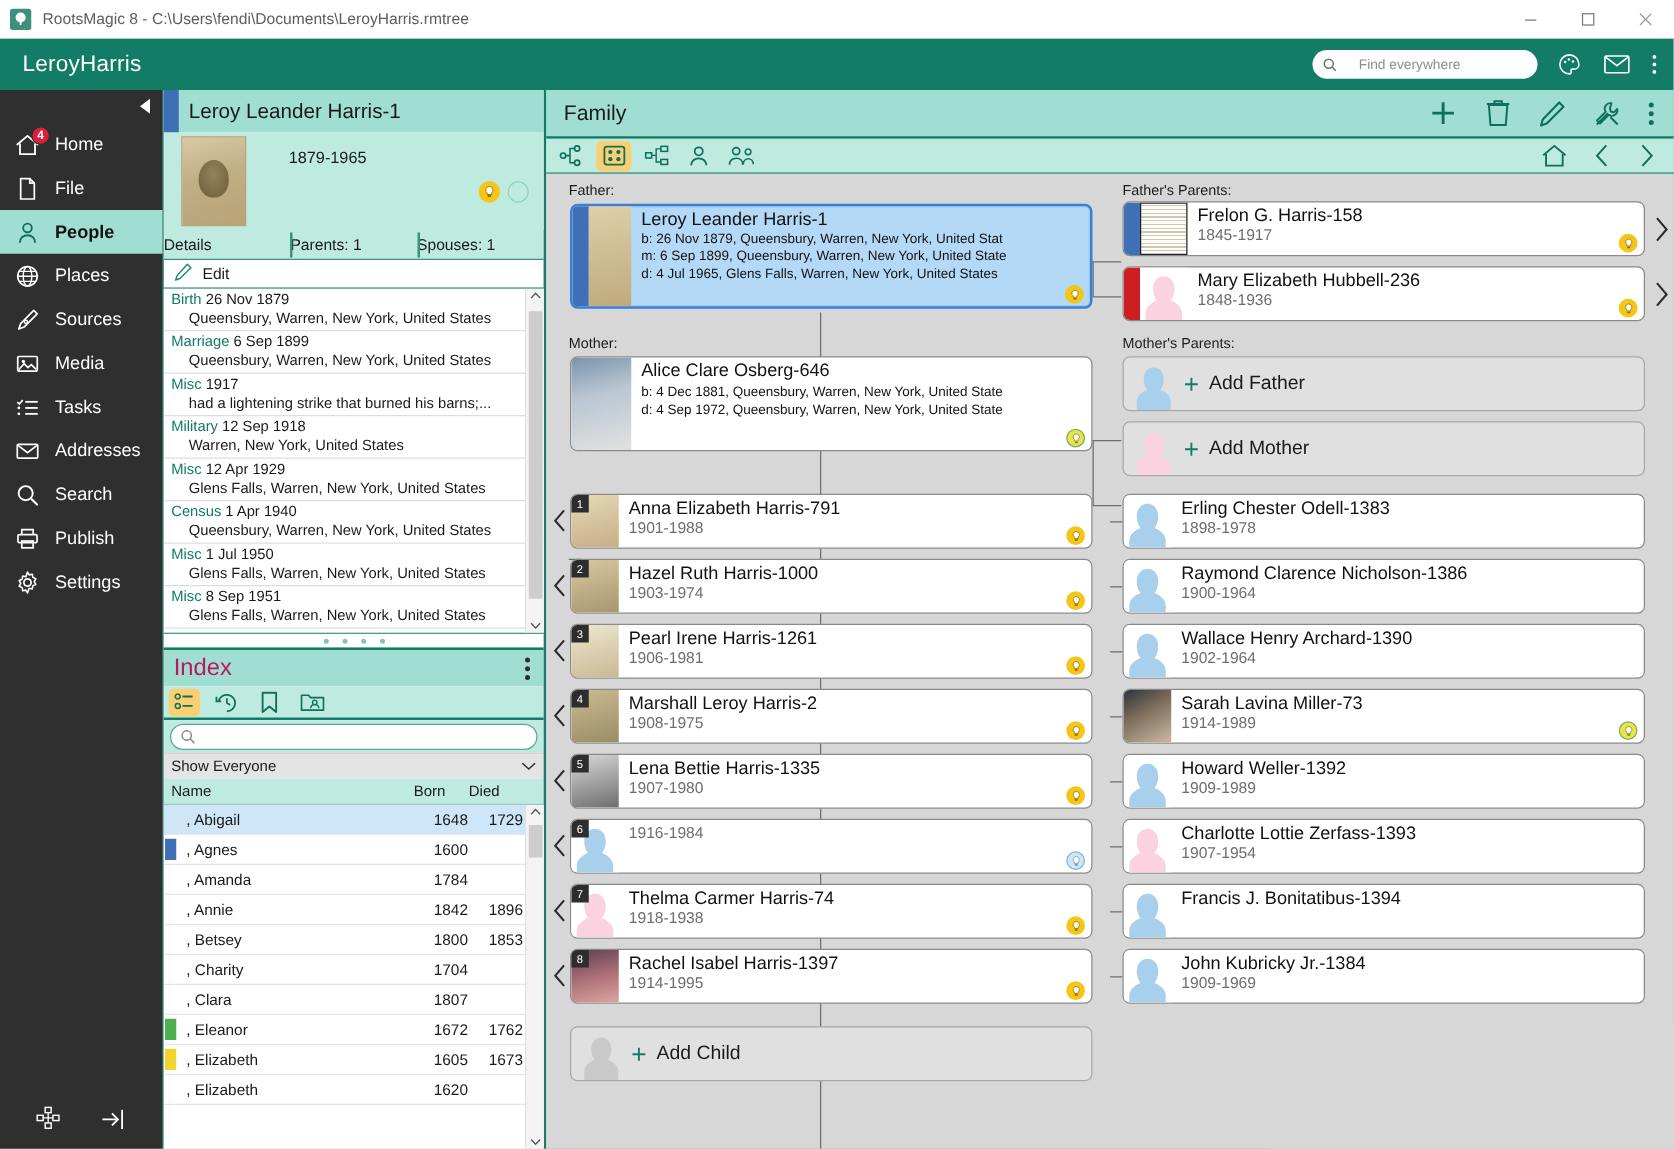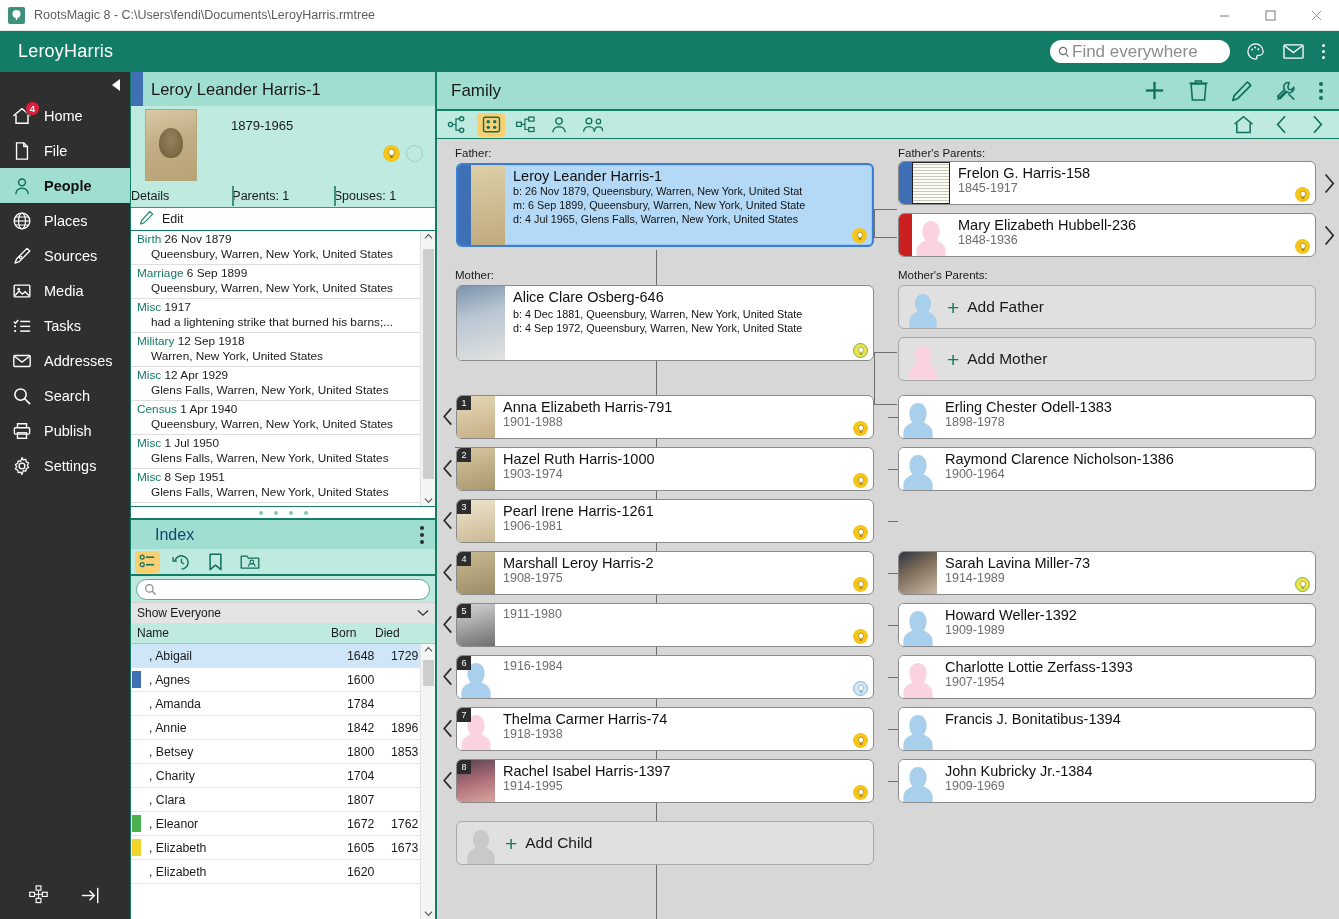--- a/index.html
+++ b/index.html
@@ -35,21 +35,21 @@
   .appheader {
     height: 41px; background: #127c67; display: flex; align-items: center; flex: none;
     padding-left: 18px;
   }
   .app-title { color: #ffffff; font-size: 18px; letter-spacing: .2px; }
   .ah-spacer { flex: 1; }
   .findbox {
     width: 180px; height: 23px; background: #fff; border-radius: 12px;
     display: flex; align-items: center; padding: 0 8px; margin-right: 16px;
   }
-  .findbox .ph { font-size: 17px; color: #8d8d8d; margin-left: 2px; }
+  .findbox .ph { font-size: 11px; color: #8d8d8d; margin-left: 17px; }
   .ah-icon { margin-right: 18px; display: flex; align-items: center; }
   .ah-icon.last { margin-right: 14px; }
   .kebab-v { display: flex; flex-direction: column; gap: 3px; align-items: center; }
   .kebab-v i { width: 3px; height: 3px; border-radius: 50%; background: #fff; display: block; }
 
   
   .body { flex: 1; display: flex; min-height: 0; background: #127c67; }
 
   
   .nav {
@@ -135,21 +135,21 @@
   }
   .ev-scroll .thumb { position:absolute; top:18px; left:2px; width:11px; height:230px; background:#cdcdcd; }
   .dots-row { height: 12px; display: flex; align-items: center; justify-content: center; gap: 11px; background:#fff; flex:none; border-top:1px solid #127c67;}
   .dots-row i { width: 4px; height: 4px; border-radius: 50%; background: #7fc6b6; }
 
   
   .index-head {
     height: 31px; background: #9fded0; display: flex; align-items: center; flex: none;
     padding-left: 8px; border-top: 2px solid #127c67;
   }
-  .index-head h3 { font-size: 16px; font-weight: normal; color: #0c4a6e; margin-left: 16px; }
+  .index-head h3 { font-size: 19px; font-weight: normal; color: #be185d; }
   .index-head .sp { flex: 1; }
   .kebab-dark { display: flex; flex-direction: column; gap: 3px; margin-right: 11px; }
   .kebab-dark i { width: 4px; height: 4px; border-radius: 50%; background: #2c2c2c; }
 
   .index-tools {
     height: 27px; background: #bfeae0; display: flex; align-items: center; gap: 9px;
     padding-left: 4px; flex: none; border-bottom: 2px solid #127c67;
   }
   .itool { width: 25px; height: 22px; display: flex; align-items: center; justify-content: center; color: #0f6f5c; }
   .itool.sel { background: #f9cf72; border-radius: 4px; }
@@ -989,21 +989,22 @@
         <div class="chev" style="left:5px;top:476px;">
             <svg width="13" height="19" viewBox="0 0 13 20">
               <path d="M9.4 1.4L2 10l7.4 8.6" fill="none" stroke="#2b2b2b" stroke-width="1.8"></path>
             </svg>
           </div>
         <div class="pcard" style="left:19px;top:464px;width:418px;height:44px;">
           <div class="childnum">5</div>
           <div class="stripe" style="width:0"></div>
           <div class="thumb" style="background:linear-gradient(165deg,#d8d8d8,#6e6e6e);"></div>
           <div class="info">
-            <div class="sub">1911-1980</div>
+            <div class="nm">Lena Bettie Harris-1335</div>
+            <div class="sub">1907-1980</div>
             <div class="bulbwrap">
                 <span class="bulb-sm y">
                   <svg width="10" height="10" viewBox="0 0 12 12">
                     <path d="M6 1.4a3 3 0 00-1.8 5.4v1.3h3.6V6.8A3 3 0 006 1.4z" fill="#fff" stroke="#8a6b00" stroke-width=".7"></path>
                     <rect x="4.6" y="8.8" width="2.8" height="1.5" fill="#8a6b00"></rect>
                   </svg>
                 </span>
               </div>
           </div>
         </div>
@@ -1116,20 +1117,32 @@
                 <path d="M19 7c-5.4 0-8.6 4.4-8.6 10.4 0 4 1.4 7 3 9-4.6 1.8-9 5.2-9 10.4V44h29.2v-7.2c0-5.2-4.4-8.6-9-10.4 1.6-2 3-5 3-9C27.6 11.4 24.4 7 19 7z" fill="#a8cfeb"></path>
               </svg>
             </div>
           <div class="info">
             <div class="nm">Raymond Clarence Nicholson-1386</div>
             <div class="sub">1900-1964</div>
           </div>
         </div>
 
         <div class="connector" style="left:451px;top:382px;width:10px;height:1px;"></div>
+        <div class="pcard" style="left:461px;top:360px;width:418px;height:44px;">
+          <div class="stripe" style="width:0"></div>
+          <div class="thumb" style="background:#fff;">
+              <svg class="silh-svg" width="38" height="44" viewBox="0 0 38 44">
+                <path d="M19 7c-5.4 0-8.6 4.4-8.6 10.4 0 4 1.4 7 3 9-4.6 1.8-9 5.2-9 10.4V44h29.2v-7.2c0-5.2-4.4-8.6-9-10.4 1.6-2 3-5 3-9C27.6 11.4 24.4 7 19 7z" fill="#a8cfeb"></path>
+              </svg>
+            </div>
+          <div class="info">
+            <div class="nm">Wallace Henry Archard-1390</div>
+            <div class="sub">1902-1964</div>
+          </div>
+        </div>
 
         <div class="connector" style="left:451px;top:434px;width:10px;height:1px;"></div>
         <div class="pcard" style="left:461px;top:412px;width:418px;height:44px;">
           <div class="stripe" style="width:0"></div>
           <div class="thumb" style="background:linear-gradient(150deg,#2b3440,#7a6a58 40%,#cbb9a3);"></div>
           <div class="info">
             <div class="nm">Sarah Lavina Miller-73</div>
             <div class="sub">1914-1989</div>
             <div class="bulbwrap">
                 <span class="bulb-sm g">

